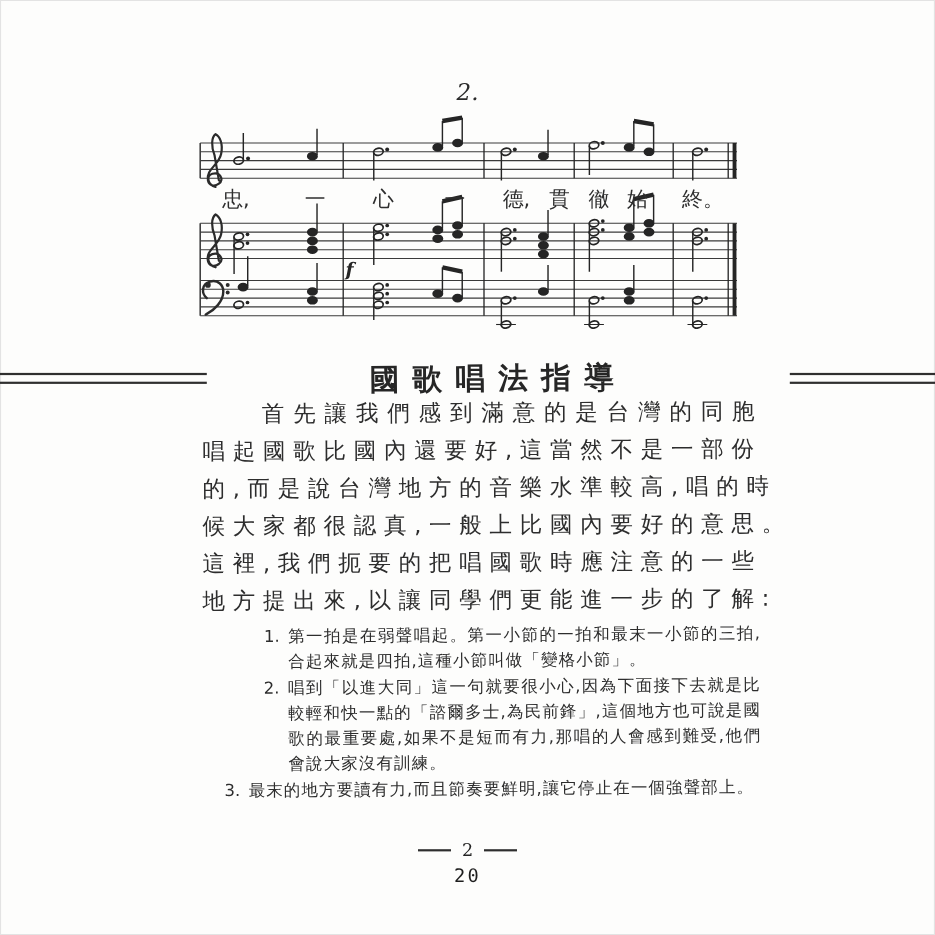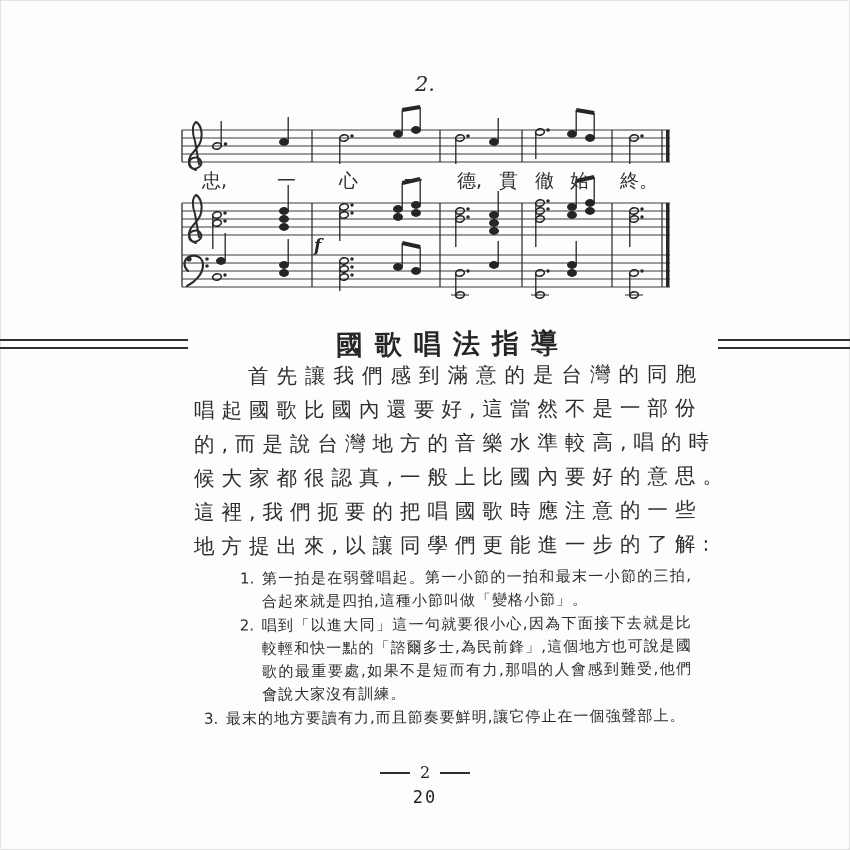--- a/index.html
+++ b/index.html
@@ -24,21 +24,21 @@
     position:absolute;top:326px;left:0;width:100%;
     display:flex;align-items:center;justify-content:space-between;gap:14px;
   }
   .title-rule{height:6px;border-top:2px solid #2f2f2f;border-bottom:2px solid #2f2f2f;}
   .title-rule.left{width:188px;}
   .title-rule.right{width:132px;}
   .title-text{
     font-size:27px;letter-spacing:12px;color:#262626;font-weight:bold;
     transform:rotate(-0.6deg);white-space:nowrap;
   }
-  .body-text{position:absolute;left:194px;top:358px;width:508px;}
+  .body-text{position:absolute;left:184px;top:358px;width:508px;}
   .body-line{
     font-size:20.5px;line-height:34px;letter-spacing:7px;color:#2d2d2d;
     text-align:justify;text-align-last:justify;white-space:nowrap;
     transform:rotate(-0.3deg);
   }
   .body-line.indent{padding-left:54px;letter-spacing:6px;}
   .notes-list{position:absolute;left:240px;top:566px;width:452px;}
   .li{display:flex;margin-bottom:1px;transform:rotate(-0.4deg);}
   .li .num{
     flex:0 0 22px;font-size:15px;line-height:23px;color:#2d2d2d;

